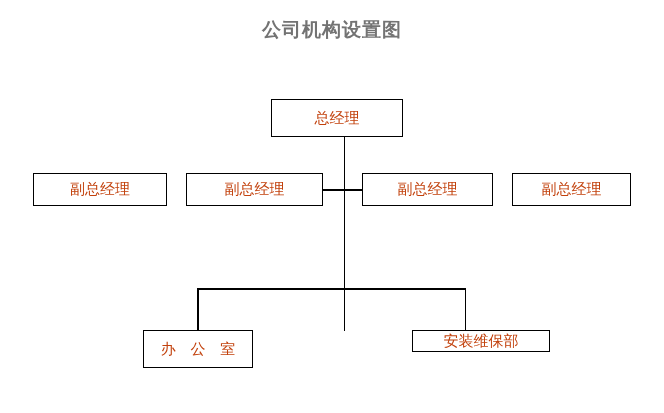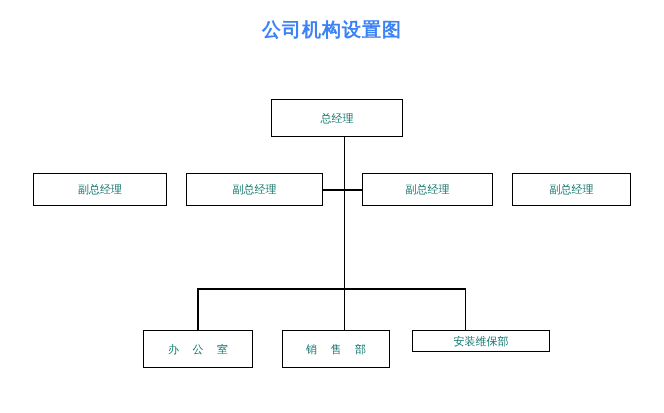--- a/index.html
+++ b/index.html
@@ -24,36 +24,36 @@
 
   
   .chart-title {
     position: absolute;
     left: 0;
     top: 17px;
     width: 664px;
     text-align: center;
     font-size: 19px;
     font-weight: bold;
-    color: #3b82f6;
+    color: #737373;
     letter-spacing: 1px;
     font-family: "DejaVu Sans", "Liberation Sans", sans-serif;
   }
 
   
   .node {
     position: absolute;
     box-sizing: border-box;
     border: 1.5px solid #000000;
     background: #ffffff;
-    color: #0f766e;
+    color: #c2410c;
     display: flex;
     align-items: center;
     justify-content: center;
-    font-size: 11px;
+    font-size: 15px;
     line-height: 1;
     z-index: 3;
     font-family: "DejaVu Sans", "Liberation Sans", sans-serif;
   }
   .node.spaced {
     letter-spacing: 5px;
     text-indent: 5px;
   }
 
   
@@ -89,17 +89,16 @@
   <div class="node" style="left:33px; top:173px; width:134px; height:33px;">副总经理</div>
 
   <div class="node" style="left:186px; top:173px; width:137px; height:33px;">副总经理</div>
 
   <div class="node" style="left:362px; top:173px; width:131px; height:33px;">副总经理</div>
 
   <div class="node" style="left:512px; top:173px; width:119px; height:33px;">副总经理</div>
 
   <div class="node spaced" style="left:143px; top:330px; width:110px; height:38px;">办 公 室</div>
 
-  <div class="node spaced" style="left:282px; top:330px; width:108px; height:38px;">销 售 部</div>
 
   <div class="node" style="left:412px; top:330px; width:138px; height:22px;">安装维保部</div>
 
 </div>
 
 </body></html>

